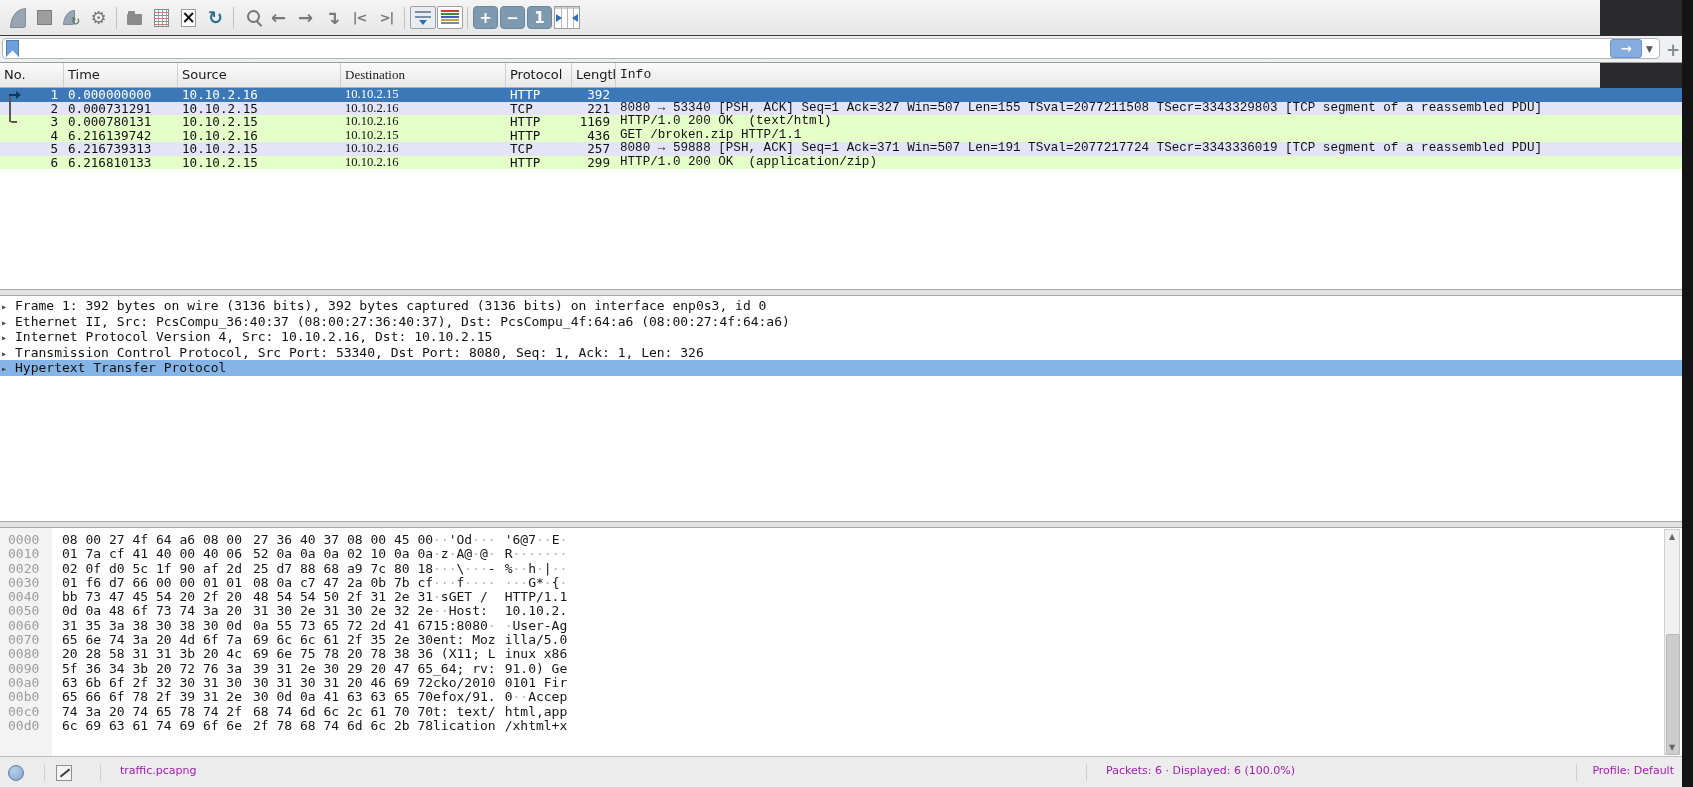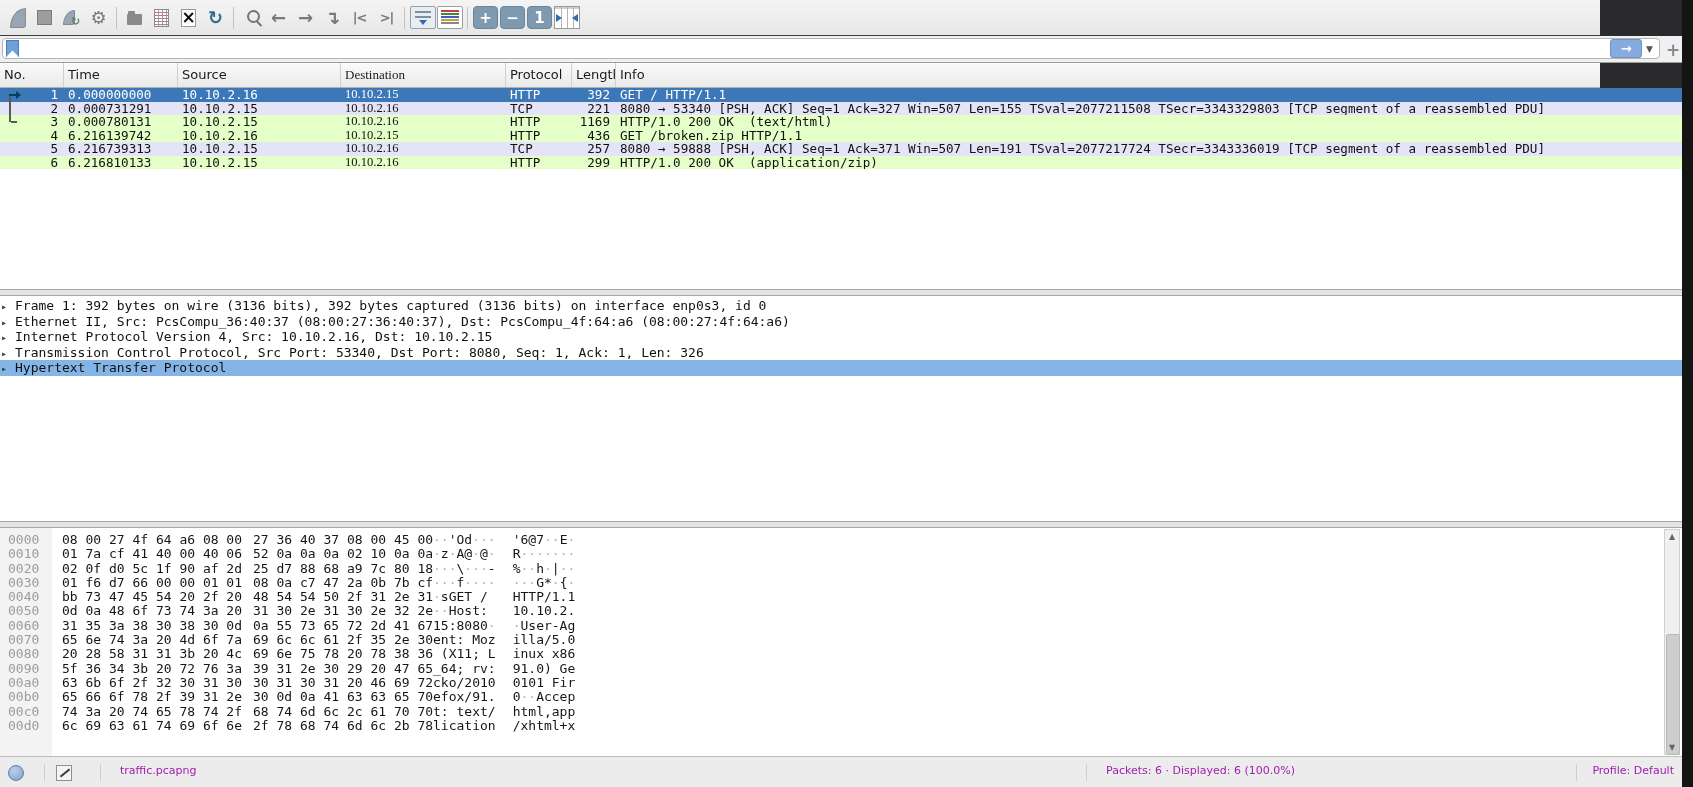--- a/index.html
+++ b/index.html
@@ -65,21 +65,21 @@
   #pl-header{position:absolute;left:0;top:63px;width:1682px;height:25px;
              background:linear-gradient(#fbfbfb,#e9e9e9);border-bottom:1px solid #b0b0b0;
              display:flex;box-sizing:border-box;z-index:2;}
   .hcell{border-right:1px solid #cfcfcf;padding-left:4px;line-height:24px;font-size:13px;color:#1a1a1a;
          box-sizing:border-box;overflow:hidden;white-space:nowrap;}
   #pl-body{position:absolute;left:0;top:88px;width:1682px;height:201px;background:#fff;overflow:hidden;}
   .prow{display:flex;height:13.5px;line-height:13.6px;font-family:"DejaVu Sans Mono",monospace;
         font-size:12.6px;white-space:pre;}
   .pc{padding-left:4px;box-sizing:border-box;overflow:hidden;flex-shrink:0;}
   .w-no{width:64px;} .w-time{width:114px;} .w-src{width:163px;} .w-dst{width:165px;font-family:Liberation Serif, serif;}
-  .w-proto{width:66px;} .w-len{width:44px;} .w-info{flex:1;width:auto;}
+  .w-proto{width:66px;} .w-len{width:44px;} .w-info{flex:1;width:auto;font-family:Liberation Mono, monospace;}
   .pc.w-no{text-align:right;padding-right:6px;}
   .pc.w-len{text-align:right;padding-right:6px;padding-left:0;}
   .prow.selected{background:var(--sel);color:#fff;}
   .prow.tcp{background:var(--tcp);}
   .prow.http{background:var(--http);}
   
   .gline{position:absolute;background:#5a5a5a;}
   #gb-v{left:9px;top:7px;width:2px;height:27px;}
   #gb-a1{left:9px;top:6px;width:7px;height:2px;background:#11395e;}
   #gb-head{left:16px;top:3px;width:0;height:0;background:none;
@@ -97,21 +97,21 @@
         white-space:pre;padding-left:1px;}
   .drow .tri{display:inline-block;width:14px;color:#444;font-size:10px;}
   .drow.sel{background:var(--dsel);}
 
   
   #hexpane{position:absolute;left:0;top:528px;width:1682px;height:228px;background:#fff;overflow:hidden;padding-top:5px;box-sizing:border-box;}
   #hexpane::before{content:"";position:absolute;left:0;top:0;bottom:0;width:52px;background:#f3f3f3;}
   .hrow{position:relative;height:14.3px;line-height:14.4px;font-family:"DejaVu Sans Mono",monospace;
         font-size:13px;white-space:pre;color:#161616;}
   .off{display:inline-block;width:38px;margin:0 16px 0 8px;color:#9c9c9c;}
-  .hx1{margin-right:11px;} .hx2{} .as2{margin-left:17px;}
+  .hx1{margin-right:11px;} .hx2{} .as2{margin-left:9px;}
   .np{color:#b2b2b2;}
   #hex-scrollbar{position:absolute;right:2px;top:1px;bottom:1px;width:16px;background:#f0f0f0;border:1px solid #d0d0d0;box-sizing:border-box;}
   .sb-arrow{position:absolute;left:0;width:14px;height:13px;text-align:center;font-size:8px;color:#666;line-height:13px;}
   #sb-up{top:0;} #sb-dn{bottom:0;}
   #sb-thumb{position:absolute;left:1px;width:12px;top:104px;height:119px;background:#cdcdcd;border:1px solid #b8b8b8;border-radius:2px;}
 
   
   #statusbar{position:absolute;left:0;top:756px;width:1682px;height:46px;background:#ececec;
              border-top:1px solid #bdbdbd;box-sizing:border-box;font-size:11px;color:#a21caf;}
   .expert-dot{position:absolute;left:8px;top:8px;width:14px;height:14px;border-radius:50%;
@@ -220,21 +220,21 @@
       <div class="hcell w-len">Length</div>
       <div class="hcell w-info">Info</div>
     </div>
   <div id="corner-hdr"></div>
 
   <div id="pl-body">
     <div class="gline" id="gb-v"></div>
     <div class="gline" id="gb-a1"></div>
     <div class="gline" id="gb-head"></div>
     <div class="gline" id="gb-tick"></div>
-  <div class="prow selected"><span class="pc w-no">1</span><span class="pc w-time">0.000000000</span><span class="pc w-src">10.10.2.16</span><span class="pc w-dst">10.10.2.15</span><span class="pc w-proto">HTTP</span><span class="pc w-len">392</span><span class="pc w-info">GET / HTTP/1.1</span></div>
+  <div class="prow selected"><span class="pc w-no">1</span><span class="pc w-time">0.000000000</span><span class="pc w-src">10.10.2.16</span><span class="pc w-dst">10.10.2.15</span><span class="pc w-proto">HTTP</span><span class="pc w-len">392</span></div>
       <div class="prow tcp"><span class="pc w-no">2</span><span class="pc w-time">0.000731291</span><span class="pc w-src">10.10.2.15</span><span class="pc w-dst">10.10.2.16</span><span class="pc w-proto">TCP</span><span class="pc w-len">221</span><span class="pc w-info">8080 → 53340 [PSH, ACK] Seq=1 Ack=327 Win=507 Len=155 TSval=2077211508 TSecr=3343329803 [TCP segment of a reassembled PDU]</span></div>
       <div class="prow http"><span class="pc w-no">3</span><span class="pc w-time">0.000780131</span><span class="pc w-src">10.10.2.15</span><span class="pc w-dst">10.10.2.16</span><span class="pc w-proto">HTTP</span><span class="pc w-len">1169</span><span class="pc w-info">HTTP/1.0 200 OK  (text/html)</span></div>
       <div class="prow http"><span class="pc w-no">4</span><span class="pc w-time">6.216139742</span><span class="pc w-src">10.10.2.16</span><span class="pc w-dst">10.10.2.15</span><span class="pc w-proto">HTTP</span><span class="pc w-len">436</span><span class="pc w-info">GET /broken.zip HTTP/1.1</span></div>
       <div class="prow tcp"><span class="pc w-no">5</span><span class="pc w-time">6.216739313</span><span class="pc w-src">10.10.2.15</span><span class="pc w-dst">10.10.2.16</span><span class="pc w-proto">TCP</span><span class="pc w-len">257</span><span class="pc w-info">8080 → 59888 [PSH, ACK] Seq=1 Ack=371 Win=507 Len=191 TSval=2077217724 TSecr=3343336019 [TCP segment of a reassembled PDU]</span></div>
       <div class="prow http"><span class="pc w-no">6</span><span class="pc w-time">6.216810133</span><span class="pc w-src">10.10.2.15</span><span class="pc w-dst">10.10.2.16</span><span class="pc w-proto">HTTP</span><span class="pc w-len">299</span><span class="pc w-info">HTTP/1.0 200 OK  (application/zip)</span></div>
     </div>
 
   <div class="splitter" id="split1"></div>
 
   <div id="details">

